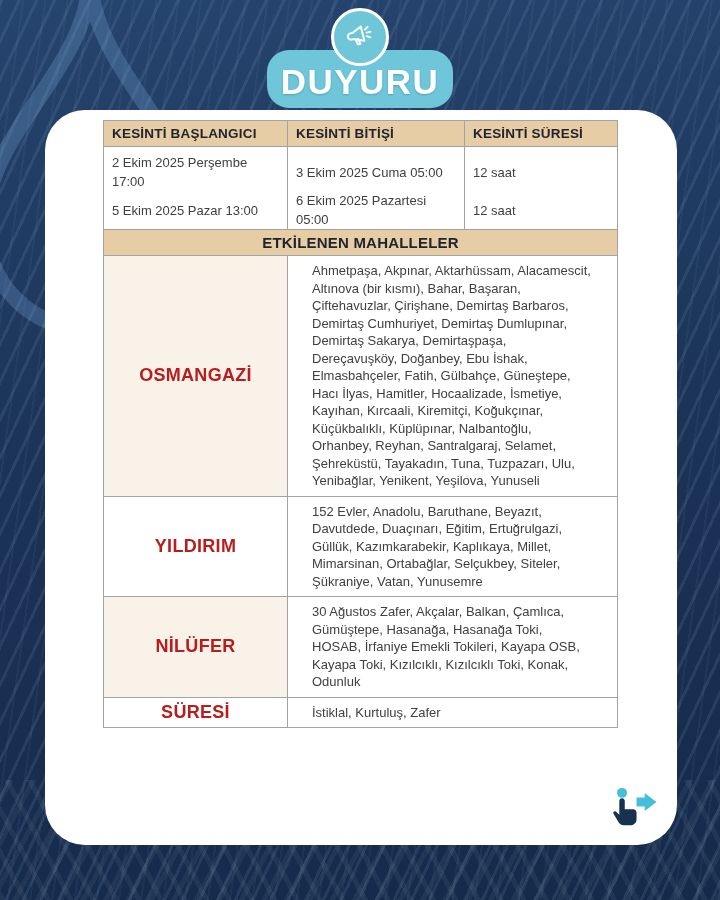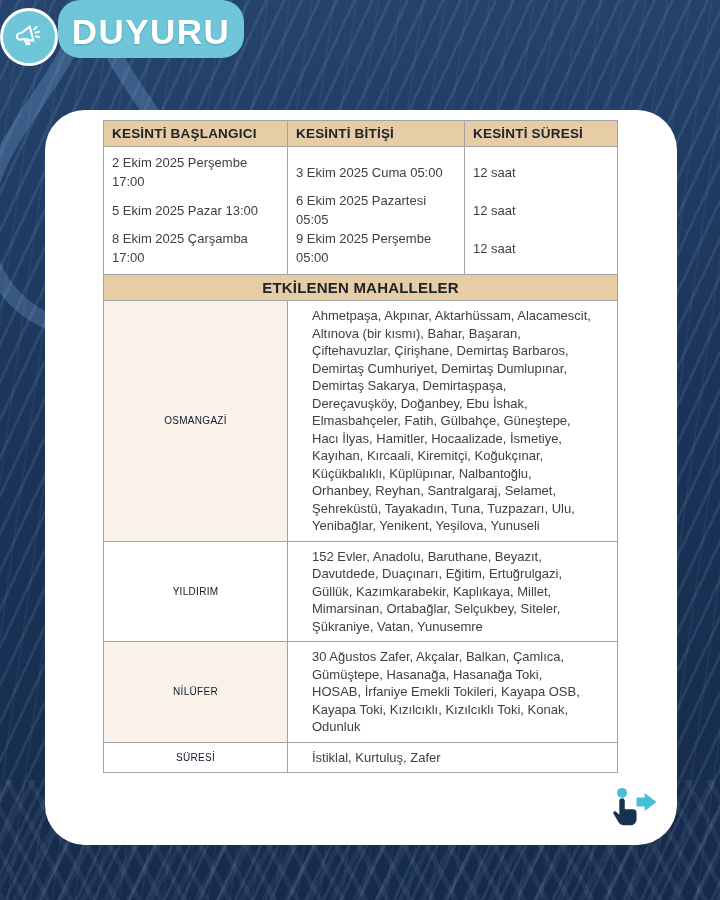--- a/index.html
+++ b/index.html
@@ -17,21 +17,21 @@
   .stage::after{ 
     content:"";position:absolute;left:0;right:0;bottom:0;height:120px;z-index:0;
     background:
       repeating-linear-gradient(62deg, rgba(255,255,255,0.05) 0 5px, transparent 5px 20px),
       repeating-linear-gradient(-62deg, rgba(255,255,255,0.05) 0 5px, transparent 5px 20px);
   }
   .bg-drop{position:absolute;left:-60px;top:-40px;z-index:0;opacity:.85;}
 
   
   .badge-wrap{position:absolute;left:0;right:0;top:8px;z-index:3;
-    display:flex;flex-direction:row;align-items:center;text-align:center;}
+    display:flex;flex-direction:column;align-items:center;text-align:center;}
   .badge-circle{
     width:52px;height:52px;border-radius:50%;
     background:#6ec6d8;border:3px solid #ffffff;
     display:flex;align-items:center;justify-content:center;
     position:relative;z-index:4;
   }
   .badge-pill{
     margin-top:-16px;width:186px;height:58px;border-radius:22px;
     background:#6ec6d8;display:flex;align-items:flex-end;justify-content:center;
     position:relative;z-index:3;
@@ -67,21 +67,21 @@
     background:#e6cda6;color:#20242e;font-size:15px;font-weight:800;
     text-align:center;padding:4px 8px;letter-spacing:.2px;
   }
   tr.sched td{
     border-top:none;border-bottom:none;
     padding:0 8px;font-size:13px;line-height:19px;color:#404040;
   }
   tr.sched.first td{padding-top:6px;}
   tr.sched.last td{padding-bottom:7px;}
   th.district{
-    font-size:10px;font-weight:400;color:#0f172a;text-align:center;
+    font-size:18px;font-weight:700;color:#b91c1c;text-align:center;
     letter-spacing:.3px;background:#ffffff;
   }
   th.district.cream{background:#f8f2e9;}
   td.nb{
     padding:6px 24px;font-size:13px;line-height:17.5px;color:#404040;
     text-align:left;vertical-align:middle;
   }
   .swipe{position:absolute;right:16px;bottom:6px;width:58px;height:56px;}
 </style>
 </head>
@@ -122,26 +122,21 @@
         <th>KESİNTİ BİTİŞİ</th>
         <th>KESİNTİ SÜRESİ</th>
       </tr>
       <tr class="sched first">
         <td>2 Ekim 2025 Perşembe 17:00</td>
         <td>3 Ekim 2025 Cuma 05:00</td>
         <td>12 saat</td>
       </tr>
       <tr class="sched">
         <td>5 Ekim 2025 Pazar 13:00</td>
-        <td>6 Ekim 2025 Pazartesi 05:05</td>
-        <td>12 saat</td>
-      </tr>
-      <tr class="sched last">
-        <td>8 Ekim 2025 Çarşamba 17:00</td>
-        <td>9 Ekim 2025 Perşembe 05:00</td>
+        <td>6 Ekim 2025 Pazartesi 05:00</td>
         <td>12 saat</td>
       </tr>
       <tr class="head2">
         <th colspan="3">ETKİLENEN MAHALLELER</th>
       </tr>
       <tr>
         <th class="district cream">OSMANGAZİ</th>
         <td class="nb" colspan="2">Ahmetpaşa, Akpınar, Aktarhüssam, Alacamescit, Altınova (bir kısmı), Bahar, Başaran, Çiftehavuzlar, Çirişhane, Demirtaş Barbaros, Demirtaş Cumhuriyet, Demirtaş Dumlupınar, Demirtaş Sakarya, Demirtaşpaşa, Dereçavuşköy, Doğanbey, Ebu İshak, Elmasbahçeler, Fatih, Gülbahçe, Güneştepe, Hacı İlyas, Hamitler, Hocaalizade, İsmetiye, Kayıhan, Kırcaali, Kiremitçi, Koğukçınar, Küçükbalıklı, Küplüpınar, Nalbantoğlu, Orhanbey, Reyhan, Santralgaraj, Selamet, Şehreküstü, Tayakadın, Tuna, Tuzpazarı, Ulu, Yenibağlar, Yenikent, Yeşilova, Yunuseli</td>
       </tr>
       <tr>

